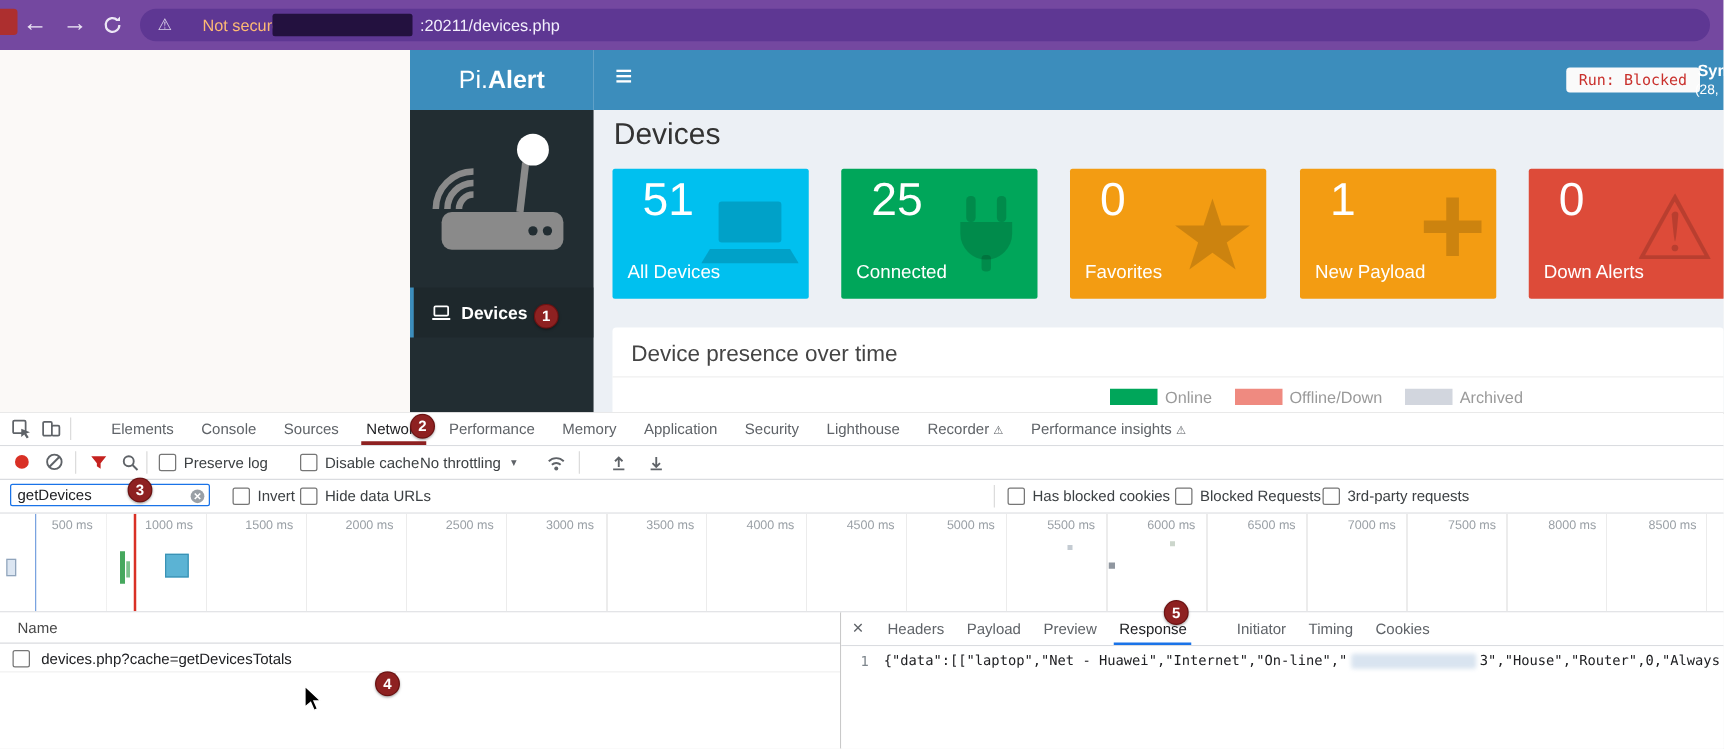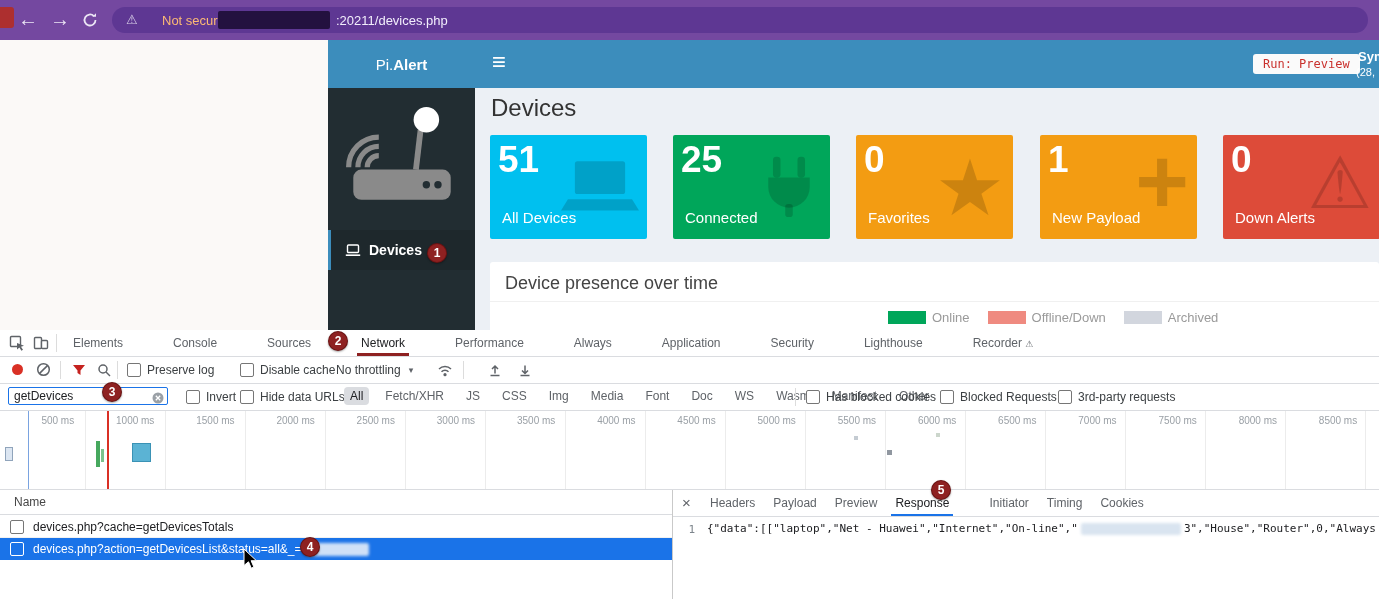--- a/index.html
+++ b/index.html
@@ -8,21 +8,21 @@
   .flex{display:flex;align-items:center;}
   .mono{font-family:"DejaVu Sans Mono",monospace;}
   .nowrap{white-space:nowrap;}
   
   .bbar{left:0;top:0;width:1379px;height:40px;background:#7448a0;}
   .navglyph{color:#ece6f5;font-size:20px;line-height:20px;}
   .omnibox{left:112px;top:7px;width:1256px;height:26px;background:#5e3793;border-radius:13px;}
   
   .sb-item{left:328px;width:147px;height:40px;display:flex;align-items:center;padding-left:14px;box-sizing:border-box;font-size:14px;}
   .card{top:135px;width:157px;height:104px;border-radius:2px;color:#fff;overflow:hidden;}
-  .card .val{position:absolute;left:8px;top:4px;font-size:37px;font-weight:bold;}
+  .card .val{position:absolute;left:24px;top:4px;font-size:37px;font-weight:normal;}
   .card .lbl{position:absolute;left:12px;top:74px;font-size:15px;}
   .cicon{position:absolute;right:8px;top:16px;color:rgba(0,0,0,.16);line-height:1;}
   .cicon svg *{fill:rgba(0,0,0,.16);}
   .dtab{padding:0 11px;height:26px;line-height:26px;font-size:12px;color:#5f6368;position:relative;white-space:nowrap;}
   .dtab.on{color:#202124;}
   .cb{width:12px;height:12px;border:1px solid #767676;border-radius:2px;background:#fff;flex:none;display:inline-block;}
   .ctrl{position:absolute;display:flex;align-items:center;gap:6px;font-size:12px;color:#3c4043;}
   .vdiv{position:absolute;width:1px;height:18px;background:#dcdcdc;}
   .pill{padding:2px 6px;border-radius:4px;color:#5f6368;white-space:nowrap;}
   .pill.sel{background:#dadce0;color:#202124;}
@@ -48,21 +48,21 @@
     <div class="a omnibox">
       <span class="a" style="left:14px;top:5px;font-size:13px;color:#d9d0e8;">⚠</span>
       <span class="a" style="left:34px;top:6px;font-size:13px;color:#fdba74;margin-left:16px;">Not secure</span>
       <span class="a" style="left:106px;top:4px;width:112px;height:18px;background:#23113f;border-radius:2px;"></span>
       <span class="a" style="left:224px;top:6px;font-size:13px;color:#f2eefc;">:20211/devices.php</span>
     </div>
   </div>
 
   <div class="a" style="left:0;top:40px;width:328px;height:290px;background:#fbf9f7;"></div>
 
-  <div class="a" style="left:328px;top:40px;width:147px;height:48px;background:#3c8dbc;color:#fff;display:flex;align-items:center;justify-content:center;font-size:15px;">
+  <div class="a" style="left:328px;top:40px;width:147px;height:48px;background:#3c8dbc;color:#fff;display:flex;align-items:center;justify-content:center;font-size:20px;">
     <span style="font-weight:300;">Pi.</span>
       <span style="font-weight:bold;">Alert</span>
   </div>
   <div class="a" style="left:328px;top:88px;width:147px;height:242px;background:#222d32;">
     <div class="a" style="left:16px;top:12px;">
       <svg width="116" height="116" viewBox="0 0 100 100">
         <path d="M20 58 A10 10 0 0 1 30 48" fill="none" stroke="#8a8a8a" stroke-width="4.5"></path>
         <path d="M12 58 A18 18 0 0 1 30 40" fill="none" stroke="#8a8a8a" stroke-width="4.5"></path>
         <path d="M4 58 A26 26 0 0 1 30 32" fill="none" stroke="#8a8a8a" stroke-width="4.5"></path>
         <path d="M66 26 L62 60" stroke="#8a8a8a" stroke-width="5"></path>
@@ -76,21 +76,21 @@
   <div class="a sb-item" style="top:230px;background:#1e282c;border-left:3px solid #3c8dbc;color:#fff;font-weight:bold;">
     <svg width="16" height="13" viewBox="0 0 16 13">
         <rect x="2.5" y="1" width="11" height="7.5" rx="1" fill="none" stroke="#fff" stroke-width="1.4"></rect>
         <path d="M.8 11.2h14.4" stroke="#fff" stroke-width="1.6"></path>
       </svg>
     <span style="margin-left:8px;">Devices</span>
   </div>
 
   <div class="a" style="left:475px;top:40px;width:904px;height:48px;background:#3c8dbc;">
     <div class="a" style="left:17px;top:8px;font-size:24px;color:#fff;">≡</div>
-    <div class="a mono" style="left:778px;top:14px;padding:3px 10px;background:#fafafa;border-radius:3px;font-size:12px;color:#c9302c;">Run: Preview</div>
+    <div class="a mono" style="left:778px;top:14px;padding:3px 10px;background:#fafafa;border-radius:3px;font-size:12px;color:#c9302c;">Run: Blocked</div>
     <div class="a" style="left:883px;top:9px;color:#fff;font-size:13px;font-weight:bold;">Sym</div>
     <div class="a" style="left:881px;top:26px;color:#fff;font-size:11px;">(28,</div>
   </div>
 
   <div class="a" style="left:475px;top:88px;width:904px;height:242px;background:#ecf0f5;"></div>
   <div class="a" style="left:491px;top:94px;font-size:24px;color:#333;">Devices</div>
 
   <div class="a card" style="left:490px;background:#00c0ef;">
     <div class="val">51</div>
     <div class="lbl">All Devices</div>
@@ -154,34 +154,35 @@
           <path d="M8 8l7 2.8-3 1 2 3-1.6.9-2-3.1-2.4 2z" fill="#5f6368"></path>
         </svg>
     </div>
     <div class="a" style="left:33px;top:5px;">
       <svg width="16" height="16" viewBox="0 0 16 16">
           <rect x="1.5" y="2.5" width="7" height="11" rx="1" fill="none" stroke="#5f6368" stroke-width="1.4"></rect>
           <rect x="8.5" y="5.5" width="6" height="8" rx="1" fill="#fff" stroke="#5f6368" stroke-width="1.4"></rect>
         </svg>
     </div>
     <div class="vdiv" style="left:56px;top:4px;"></div>
-    <div class="a flex" style="left:62px;top:0;height:26px;gap:28px;">
+    <div class="a flex" style="left:78px;top:0;height:26px;">
       <div class="dtab">Elements</div>
       <div class="dtab">Console</div>
       <div class="dtab">Sources</div>
       <div class="dtab on">
         <span>Network</span>
         <div style="position:absolute;left:7px;right:7px;bottom:0;height:3px;background:#8e2121;"></div>
       </div>
       <div class="dtab">Performance</div>
-      <div class="dtab">Always</div>
+      <div class="dtab">Memory</div>
       <div class="dtab">Application</div>
       <div class="dtab">Security</div>
       <div class="dtab">Lighthouse</div>
       <div class="dtab"><span>Recorder</span> <span style="font-size:9px;color:#5f6368;">⚠</span></div>
+      <div class="dtab"><span>Performance insights</span> <span style="font-size:9px;color:#5f6368;">⚠</span></div>
     </div>
   </div>
 
   <div class="a" style="left:0;top:357px;width:1379px;height:26px;border-bottom:1px solid #dadce0;background:#fff;">
     <div class="a" style="left:12px;top:7px;width:11px;height:11px;border-radius:50%;background:#d93025;"></div>
     <div class="a" style="left:36px;top:5px;">
       <svg width="15" height="15" viewBox="0 0 15 15">
           <circle cx="7.5" cy="7.5" r="5.8" fill="none" stroke="#5f6368" stroke-width="1.5"></circle>
           <path d="M3.6 11.4L11.4 3.6" stroke="#5f6368" stroke-width="1.5"></path>
         </svg>
@@ -241,34 +242,20 @@
           <path d="M3.8 3.8l4.4 4.4M8.2 3.8L3.8 8.2" stroke="#fff" stroke-width="1.3"></path>
         </svg>
     </div>
     <div class="ctrl" style="left:186px;top:6px;">
       <span class="cb"></span>
       <span>Invert</span>
     </div>
     <div class="ctrl" style="left:240px;top:6px;">
       <span class="cb"></span>
       <span>Hide data URLs</span>
-    </div>
-    <div class="a flex" style="left:344px;top:3px;gap:10px;font-size:12px;">
-      <span class="pill sel">All</span>
-      <span class="pill">Fetch/XHR</span>
-      <span class="pill">JS</span>
-      <span class="pill">CSS</span>
-      <span class="pill">Img</span>
-      <span class="pill">Media</span>
-      <span class="pill">Font</span>
-      <span class="pill">Doc</span>
-      <span class="pill">WS</span>
-      <span class="pill">Wasm</span>
-      <span class="pill">Manifest</span>
-      <span class="pill">Other</span>
     </div>
     <div class="vdiv" style="left:795px;top:4px;"></div>
     <div class="ctrl" style="left:806px;top:6px;">
       <span class="cb"></span>
       <span>Has blocked cookies</span>
     </div>
     <div class="ctrl" style="left:940px;top:6px;">
       <span class="cb"></span>
       <span>Blocked Requests</span>
     </div>
@@ -310,25 +297,20 @@
     <div class="a" style="left:936px;top:22px;width:4px;height:4px;background:#ccd6cc;"></div>
   </div>
 
   <div class="a" style="left:0;top:490px;width:672px;height:25px;border-bottom:1px solid #dadce0;background:#fff;box-sizing:border-box;">
     <span class="a" style="left:14px;top:5px;font-size:12px;color:#474747;">Name</span>
   </div>
   <div class="a flex" style="left:0;top:516px;width:672px;height:22px;border-bottom:1px solid #f1f1f1;box-sizing:border-box;gap:9px;padding-left:10px;">
     <span class="cb"></span>
     <span style="font-size:12px;color:#202124;" class="nowrap">devices.php?cache=getDevicesTotals</span>
   </div>
-  <div class="a flex" style="left:0;top:538px;width:672px;height:22px;background:#1a73e8;gap:9px;padding-left:10px;box-sizing:border-box;">
-    <span class="cb" style="background:transparent;border-color:#fff;"></span>
-    <span style="font-size:12px;color:#fff;" class="nowrap">devices.php?action=getDevicesList&amp;status=all&amp;_=</span>
-    <span class="blurbox" style="width:62px;height:13px;background:#cfe0f7;margin-left:-4px;"></span>
-  </div>
 
   <div class="a" style="left:672px;top:490px;width:1px;height:109px;background:#c9c9c9;"></div>
   <div class="a" style="left:673px;top:490px;width:706px;height:26px;border-bottom:1px solid #dadce0;background:#fff;box-sizing:content-box;">
     <div class="a" style="left:9px;top:4px;font-size:15px;color:#5f6368;">×</div>
     <div class="a flex" style="left:28px;top:0;height:26px;">
       <div class="dtab" style="padding:0 9px;">Headers</div>
       <div class="dtab" style="padding:0 9px;">Payload</div>
       <div class="dtab" style="padding:0 9px;">Preview</div>
       <div class="dtab on" style="padding:0 9px;">
         <span>Response</span>

